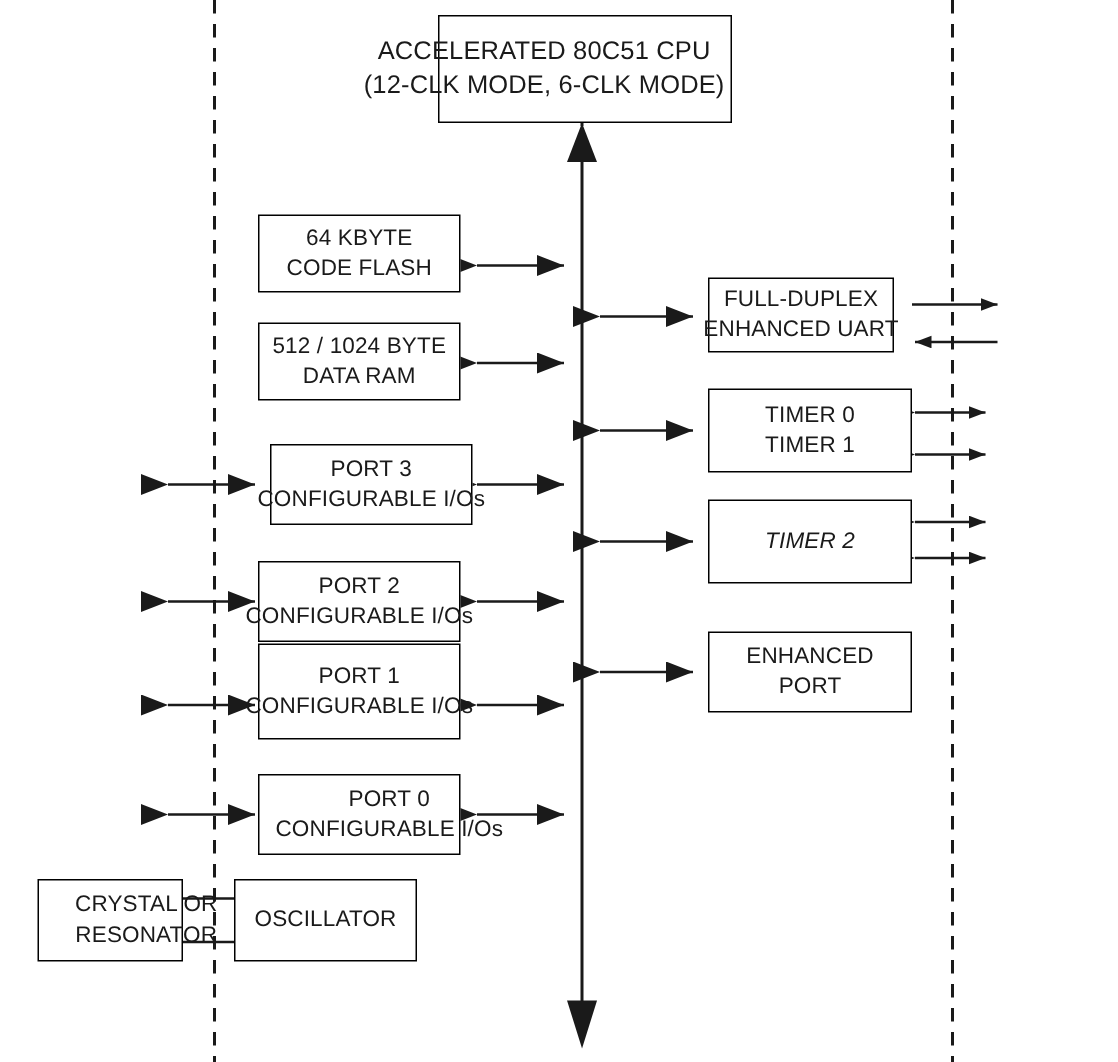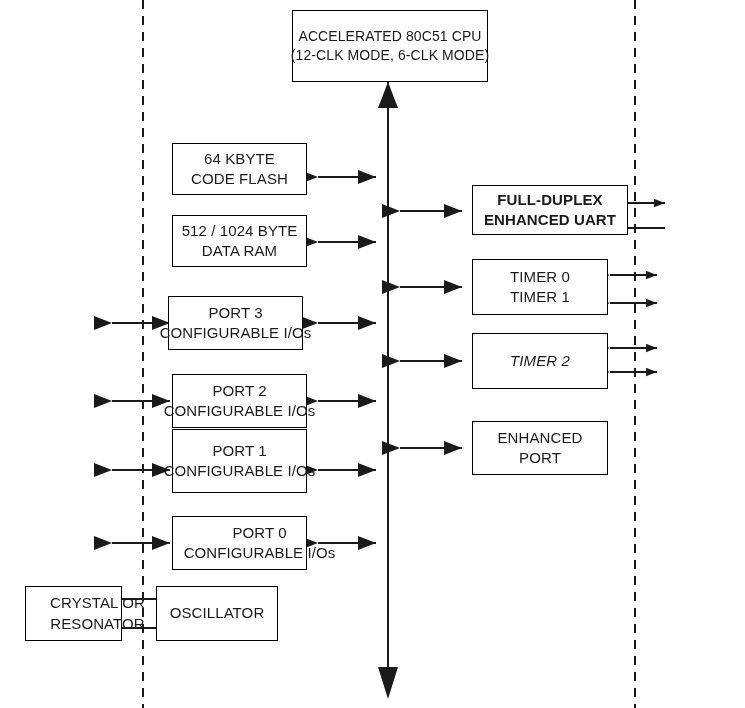--- a/index.html
+++ b/index.html
@@ -41,21 +41,22 @@
   }
   .blk .lines {
     display: block;
     padding: 0 4px;
   }
   .blk .l {
     display: block;
     white-space: nowrap;
   }
   .cpu-block {
-    font-size: 14px;
+    font-size: 17px;
+    justify-content: flex-end;
   }
 </style>
 </head>
 <body>
 
 <div id="diagram-root">
 
   <svg id="diagram-svg" viewBox="0 0 745 708" xmlns="http://www.w3.org/2000/svg">
     <defs>
       <marker id="ah-r" markerWidth="16" markerHeight="16" refX="15" refY="5.5" orient="auto" markerUnits="userSpaceOnUse">
@@ -125,21 +126,21 @@
     </span>
   </div>
 
   <div class="blk" style="left:172px; top:215px; width:135px; height:52px;">
     <span class="lines">
       <span class="l">512 / 1024 BYTE</span>
       <span class="l">DATA RAM</span>
     </span>
   </div>
 
-  <div class="blk" style="left:168px; top:296px; width:135px; height:54px;">
+  <div class="blk" style="left:180px; top:296px; width:135px; height:54px;">
     <span class="lines">
       <span class="l">PORT 3</span>
       <span class="l">CONFIGURABLE I/Os</span>
     </span>
   </div>
 
   <div class="blk" style="left:172px; top:374px; width:135px; height:54px;">
     <span class="lines">
       <span class="l">PORT 2</span>
       <span class="l">CONFIGURABLE I/Os</span>
@@ -166,21 +167,21 @@
       <span class="l">RESONATOR</span>
     </span>
   </div>
 
   <div class="blk" style="left:156px; top:586px; width:122px; height:55px;">
     <span class="lines">
       <span class="l">OSCILLATOR</span>
     </span>
   </div>
 
-  <div class="blk" style="left:472px; top:185px; width:156px; height:50px;font-weight:bold;">
+  <div class="blk" style="left:472px; top:185px; width:124px; height:50px;">
     <span class="lines">
       <span class="l">FULL-DUPLEX</span>
       <span class="l">ENHANCED UART</span>
     </span>
   </div>
 
   <div class="blk" style="left:472px; top:259px; width:136px; height:56px;">
     <span class="lines">
       <span class="l">TIMER 0</span>
       <span class="l">TIMER 1</span>

